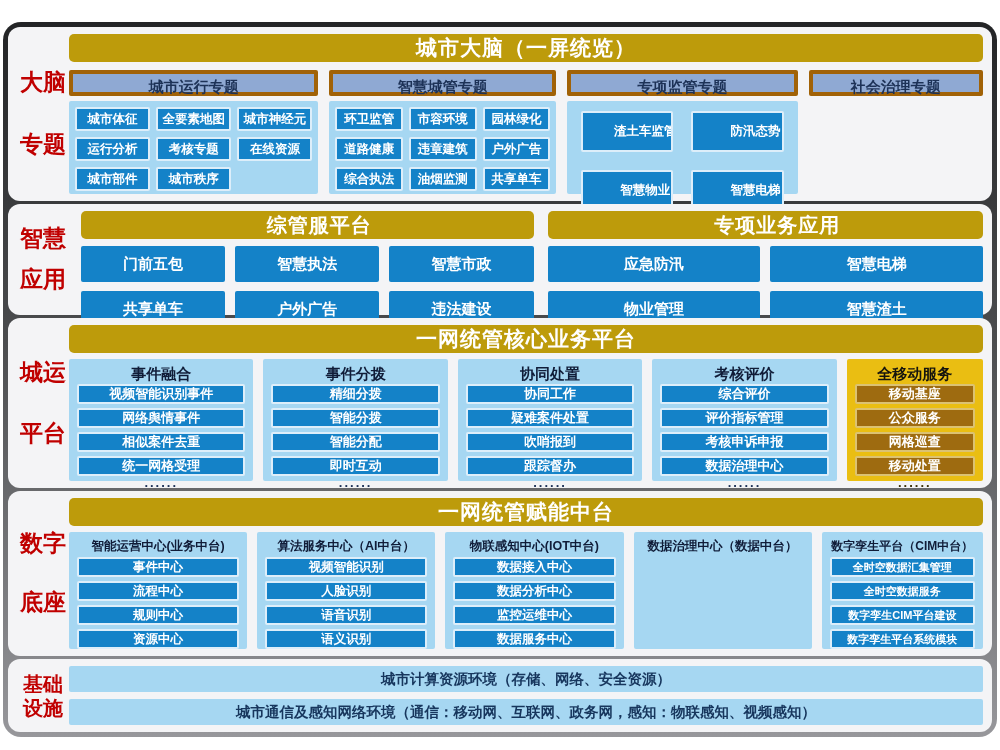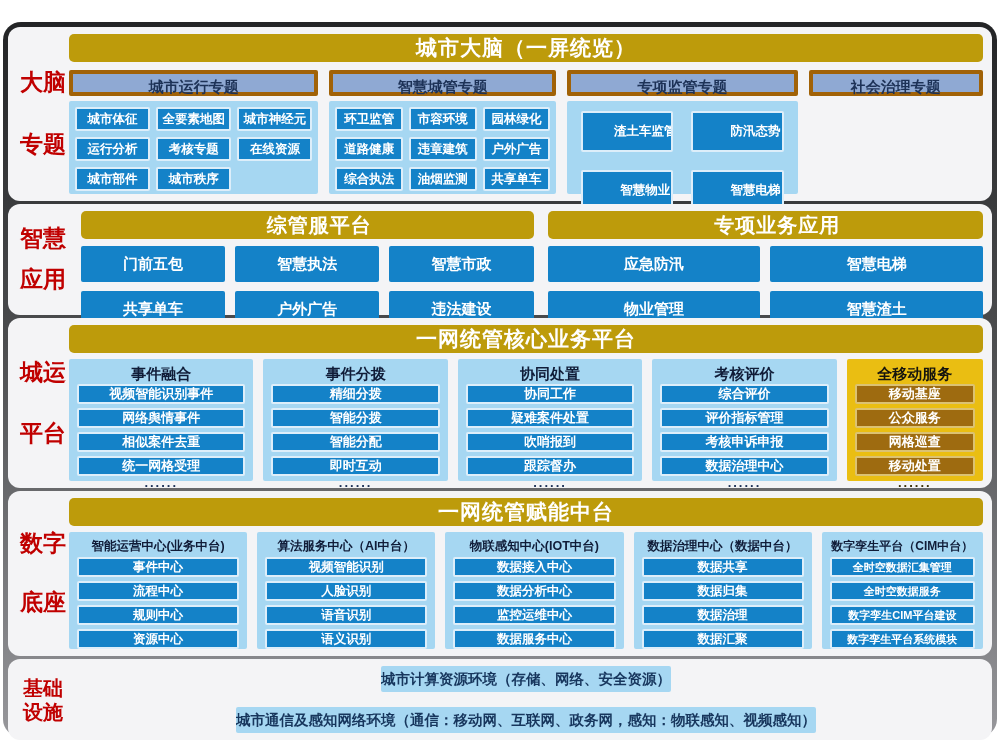--- a/index.html
+++ b/index.html
@@ -80,21 +80,21 @@
   .s4 .c5 .tile{font-size:11px;}
   .dots{
     color:#1b2f55;font-weight:bold;font-size:13px;line-height:9px;height:9px;
     text-align:center;letter-spacing:2px;margin-top:2px;flex:0 0 9px;
   }
   .gold-col{background:#eabe12;}
   .gold-col .fcol-title{color:#15140e;}
   .gold-col .tile{background:#9e6b10;border-color:#dcc272;}
   .gold-col .dots{color:#3a2f07;}
   
-  .bars-col{flex:1;display:flex;flex-direction:column;gap:15px;justify-content:center;min-width:0;align-items:center;}
+  .bars-col{flex:1;display:flex;flex-direction:column;gap:7px;justify-content:center;min-width:0;}
   .infra-bar{
     background:#a6d7f2;border-radius:2px;color:#17365d;
     font-size:14.5px;font-weight:bold;text-align:center;
     height:26px;line-height:26px;flex:0 0 26px;white-space:nowrap;overflow:hidden;
   }
 </style>
 </head>
 <body>
 
 <div class="frame">
@@ -291,26 +291,20 @@
           <div class="fcol-tiles">
             <div class="tile">数据接入中心</div>
             <div class="tile">数据分析中心</div>
             <div class="tile">监控运维中心</div>
             <div class="tile">数据服务中心</div>
           </div>
         </div>
 
         <div class="fcol">
           <div class="fcol-title">数据治理中心（数据中台）</div>
-          <div class="fcol-tiles">
-            <div class="tile">数据共享</div>
-            <div class="tile">数据归集</div>
-            <div class="tile">数据治理</div>
-            <div class="tile">数据汇聚</div>
-          </div>
         </div>
 
         <div class="fcol c5">
           <div class="fcol-title">数字孪生平台（CIM中台）</div>
           <div class="fcol-tiles">
             <div class="tile">全时空数据汇集管理</div>
             <div class="tile">全时空数据服务</div>
             <div class="tile">数字孪生CIM平台建设</div>
             <div class="tile">数字孪生平台系统模块</div>
           </div>

